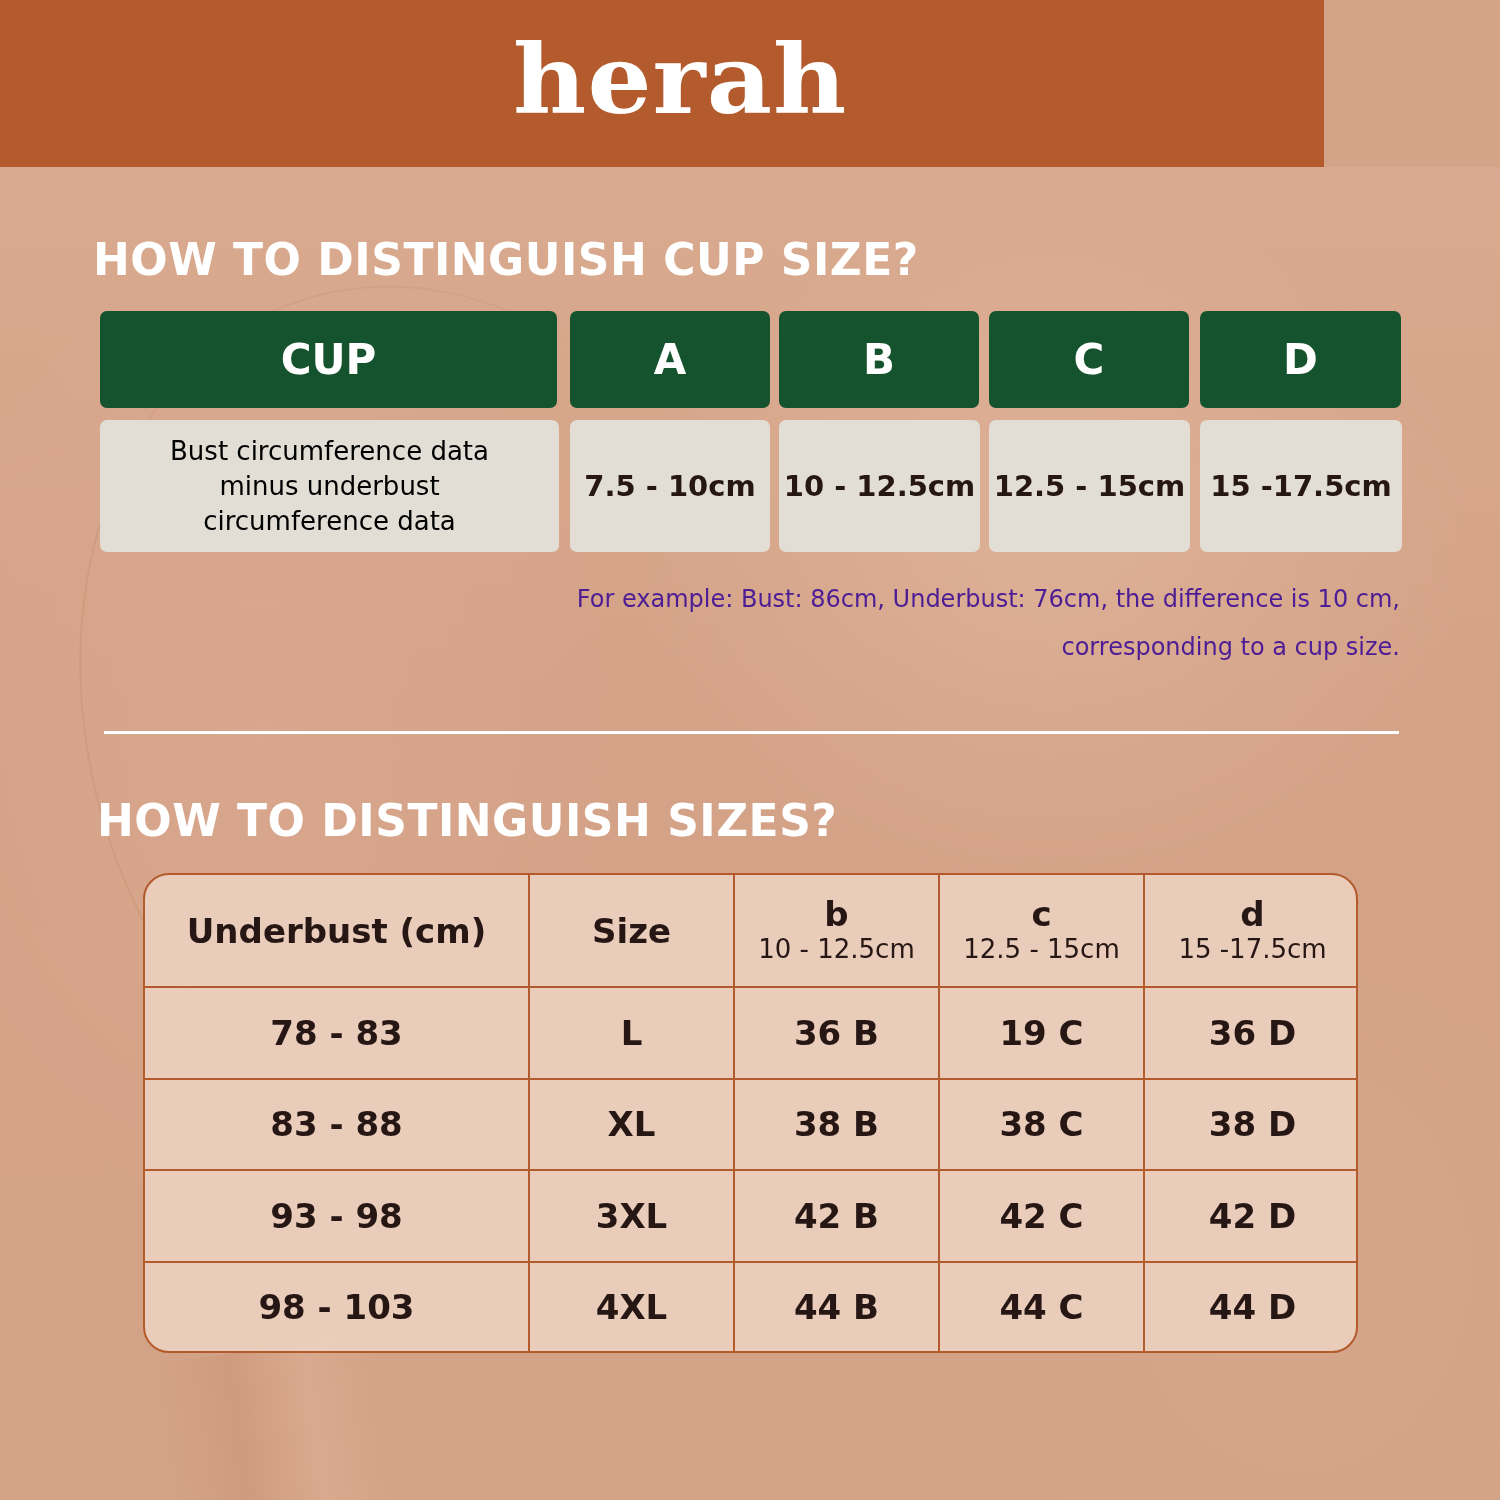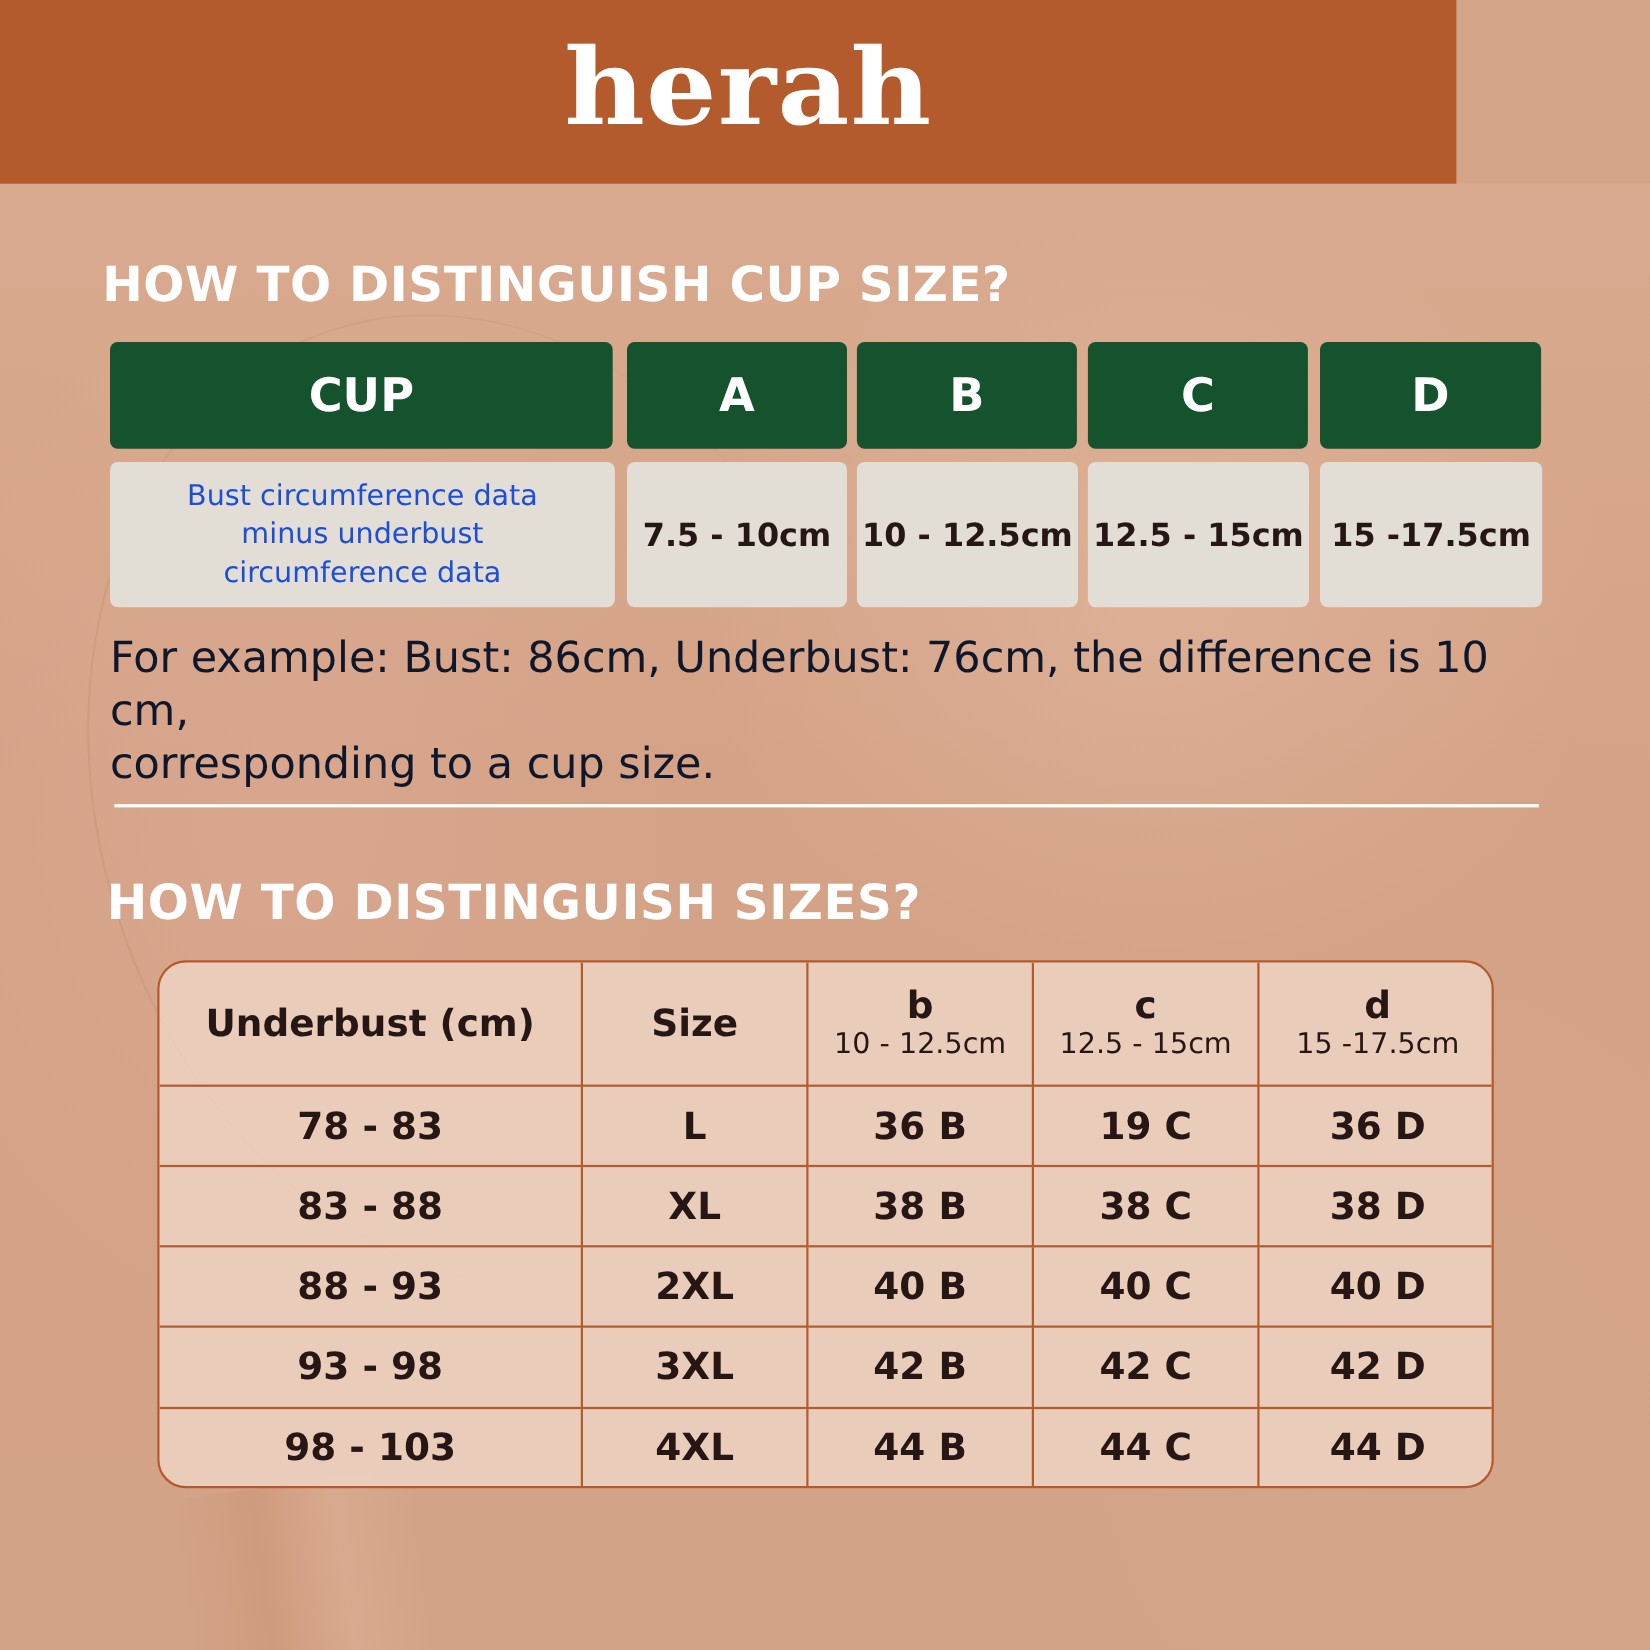--- a/index.html
+++ b/index.html
@@ -43,24 +43,24 @@
       position: absolute; color: #ffffff; font-weight: bold;
       font-size: 44px; letter-spacing: 0.5px;
     }
     .cup-grid { position: absolute; left: 100px; top: 311px; width: 1302px; height: 242px; }
     .cup-cell {
       position: absolute; border-radius: 7px;
       display: flex; align-items: center; justify-content: center; text-align: center;
     }
     .cup-head { background: #14532d; color: #ffffff; font-size: 42px; font-weight: bold; }
     .cup-val { background: #e2ded5; color: #261614; font-size: 29px; font-weight: bold; }
-    .cup-desc { background: #e2ded5; color: #1d4ed8; font-size: 26px; line-height: 35px; font-weight: normal; }
+    .cup-desc { background: #e2ded5; color: #000000; font-size: 26px; line-height: 35px; font-weight: normal; }
     .example {
       position: absolute; left: 100px; top: 575px; width: 1300px;
-      color: #0f172a; font-size: 39px; line-height: 48px; text-align: left;
+      color: #4c1d95; font-size: 24px; line-height: 48px; text-align: right;
     }
     .divider { position: absolute; left: 104px; top: 731px; width: 1295px; height: 3px; background: #ffffff; }
     .size-table {
       position: absolute; left: 143px; top: 873px; width: 1215px; height: 480px;
       border: 2px solid #b35b2c; border-radius: 26px; box-sizing: border-box;
       background: rgba(240,215,200,0.78); overflow: hidden;
     }
     .size-table table { width: 100%; height: 100%; border-collapse: collapse; table-layout: fixed; }
     .size-table td, .size-table th {
       border: 2px solid #b35b2c; text-align: center; color: #261614;
@@ -147,27 +147,20 @@
       <td>36 D</td>
     </tr>
     <tr>
       <td>83 - 88</td>
       <td>XL</td>
       <td>38 B</td>
       <td>38 C</td>
       <td>38 D</td>
     </tr>
     <tr>
-      <td>88 - 93</td>
-      <td>2XL</td>
-      <td>40 B</td>
-      <td>40 C</td>
-      <td>40 D</td>
-    </tr>
-    <tr>
       <td>93 - 98</td>
       <td>3XL</td>
       <td>42 B</td>
       <td>42 C</td>
       <td>42 D</td>
     </tr>
     <tr>
       <td>98 - 103</td>
       <td>4XL</td>
       <td>44 B</td>

